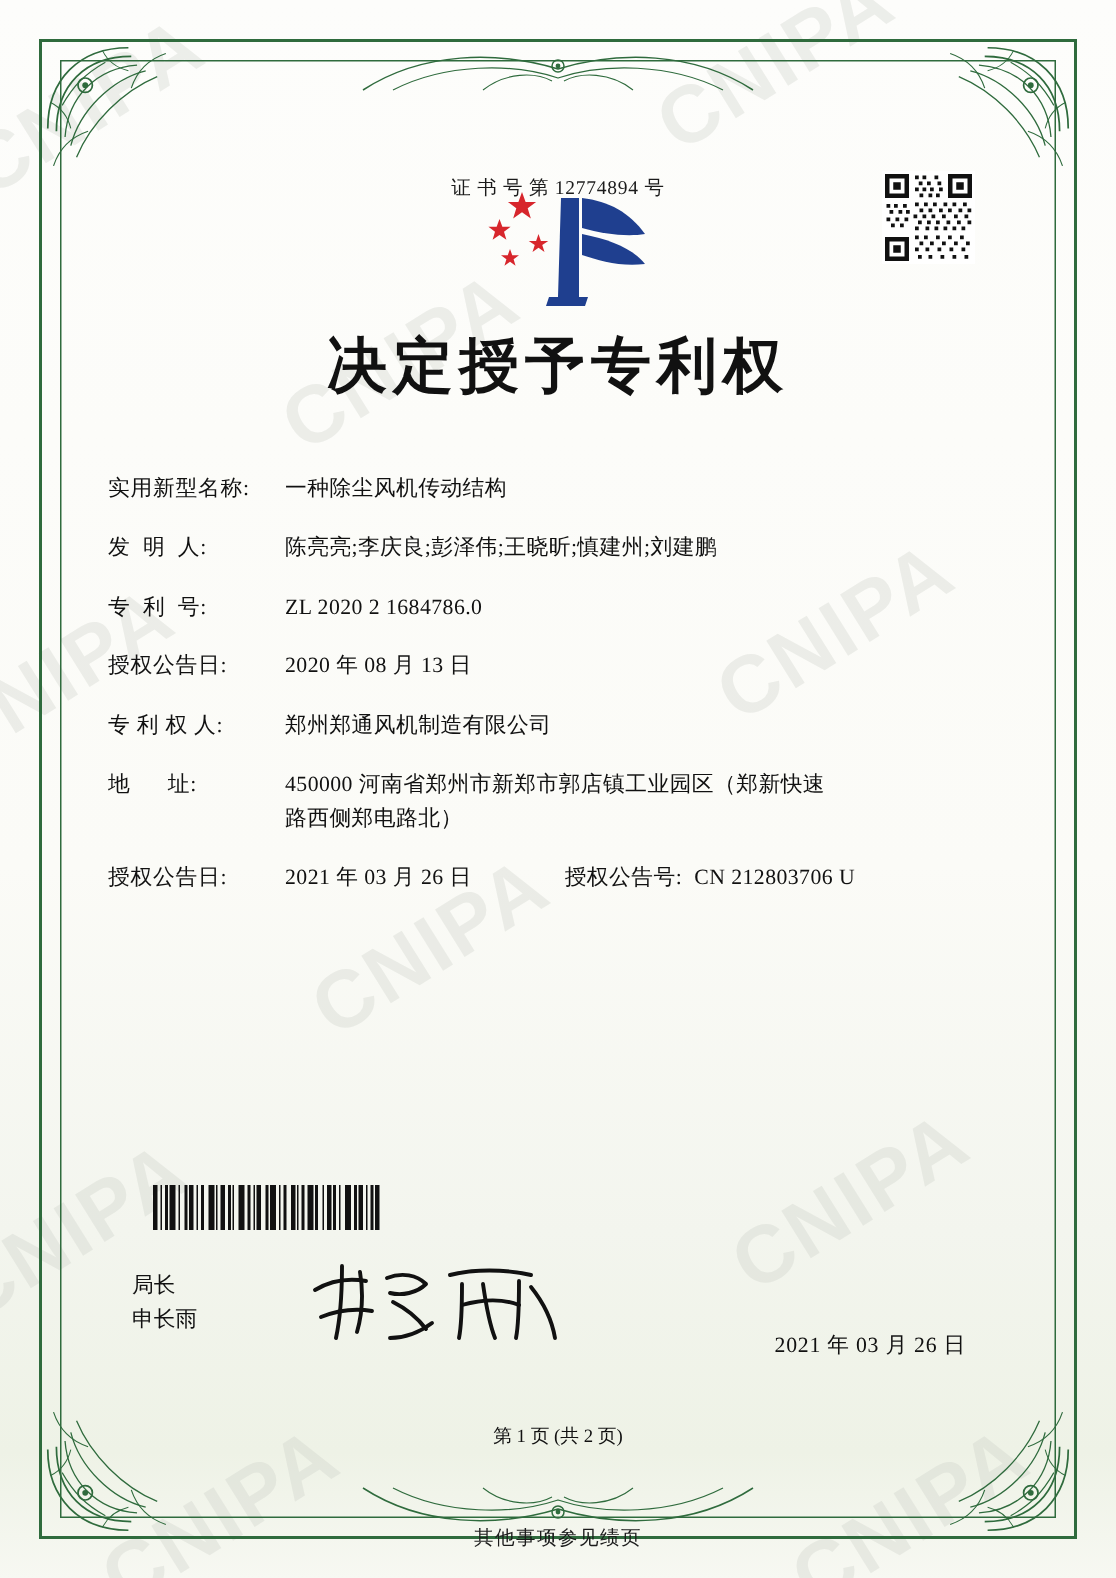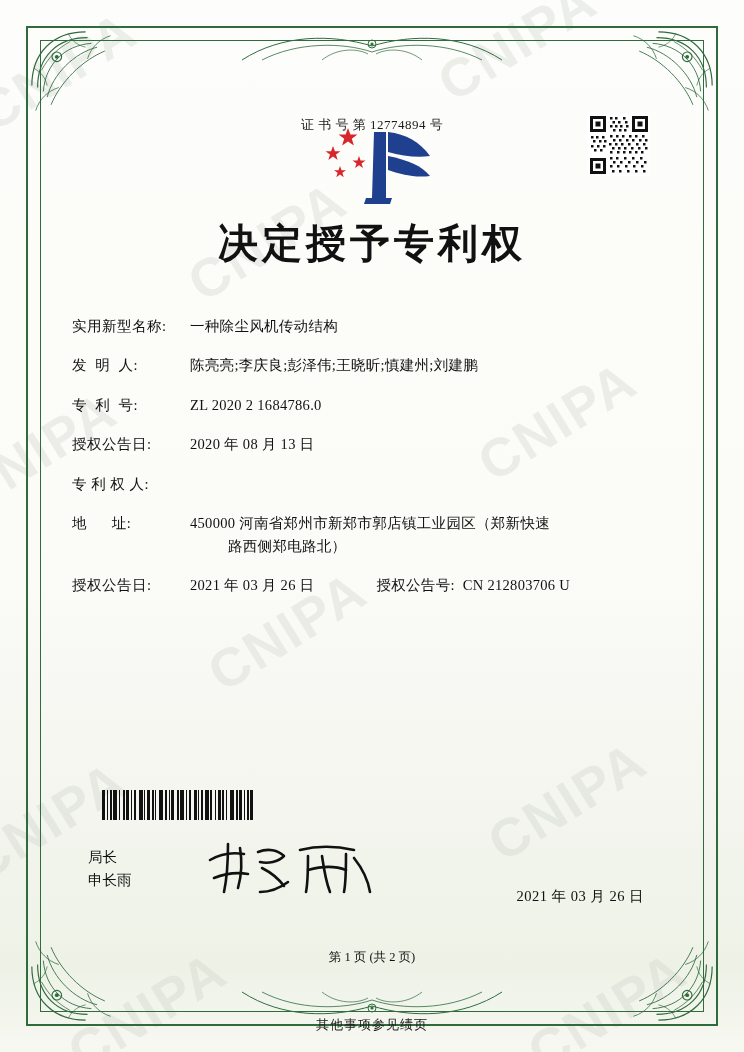--- a/index.html
+++ b/index.html
@@ -145,21 +145,20 @@
     flex: 0 0 118px;
     letter-spacing: 0.5px;
     white-space: pre;
   }
   .field .val {
     flex: 1 1 auto;
     letter-spacing: 0.3px;
   }
   .field .val .l2 {
     display: block;
-    margin-left: 38px;
   }
   .inline-pair {
     display: flex;
     align-items: flex-start;
   }
   .inline-pair .lbl2 {
     margin-left: 62px;
     margin-right: 8px;
     white-space: pre;
   }
@@ -476,20 +475,21 @@
         <div class="val">ZL 2020 2 1684786.0</div>
       </div>
 
       <div class="field">
         <div class="lbl">授权公告日:</div>
         <div class="val">2020 年 08 月 13 日</div>
       </div>
 
       <div class="field">
         <div class="lbl">专 利 权 人:</div>
+        <div class="val">郑州郑通风机制造有限公司</div>
       </div>
 
       <div class="field">
         <div class="lbl">地      址:</div>
         <div class="val">
           <span>450000 河南省郑州市新郑市郭店镇工业园区（郑新快速</span>
           <span class="l2">路西侧郑电路北）</span>
         </div>
       </div>
 

